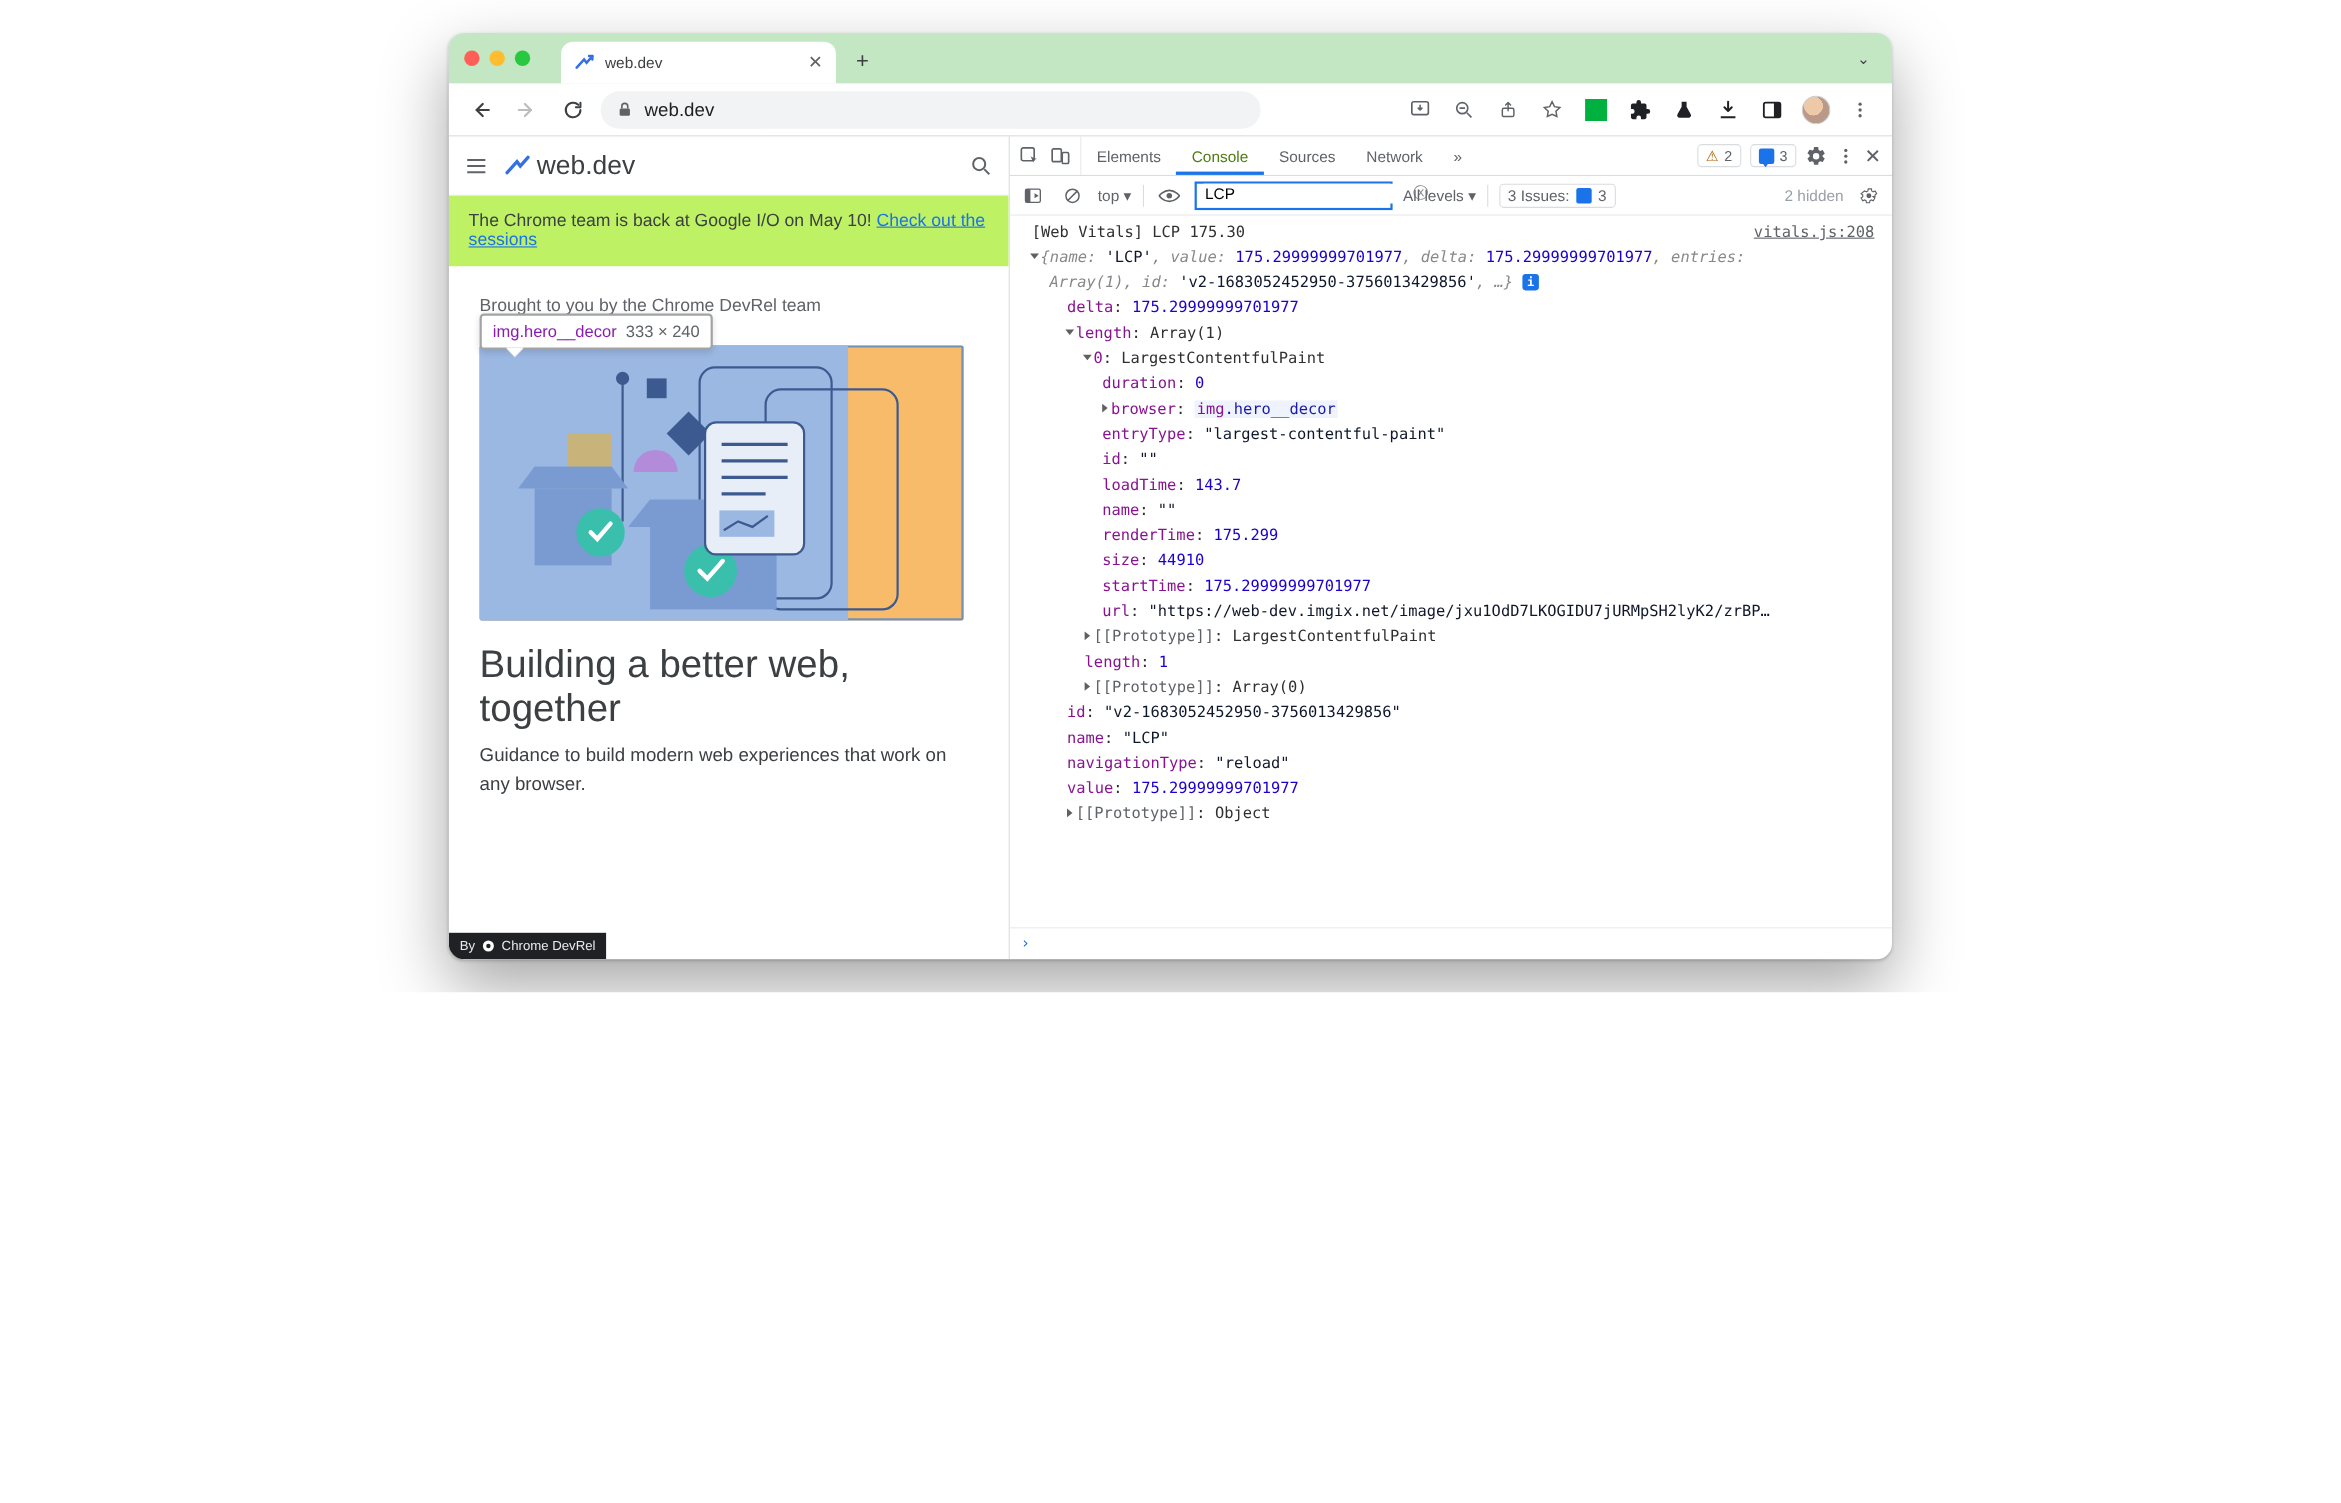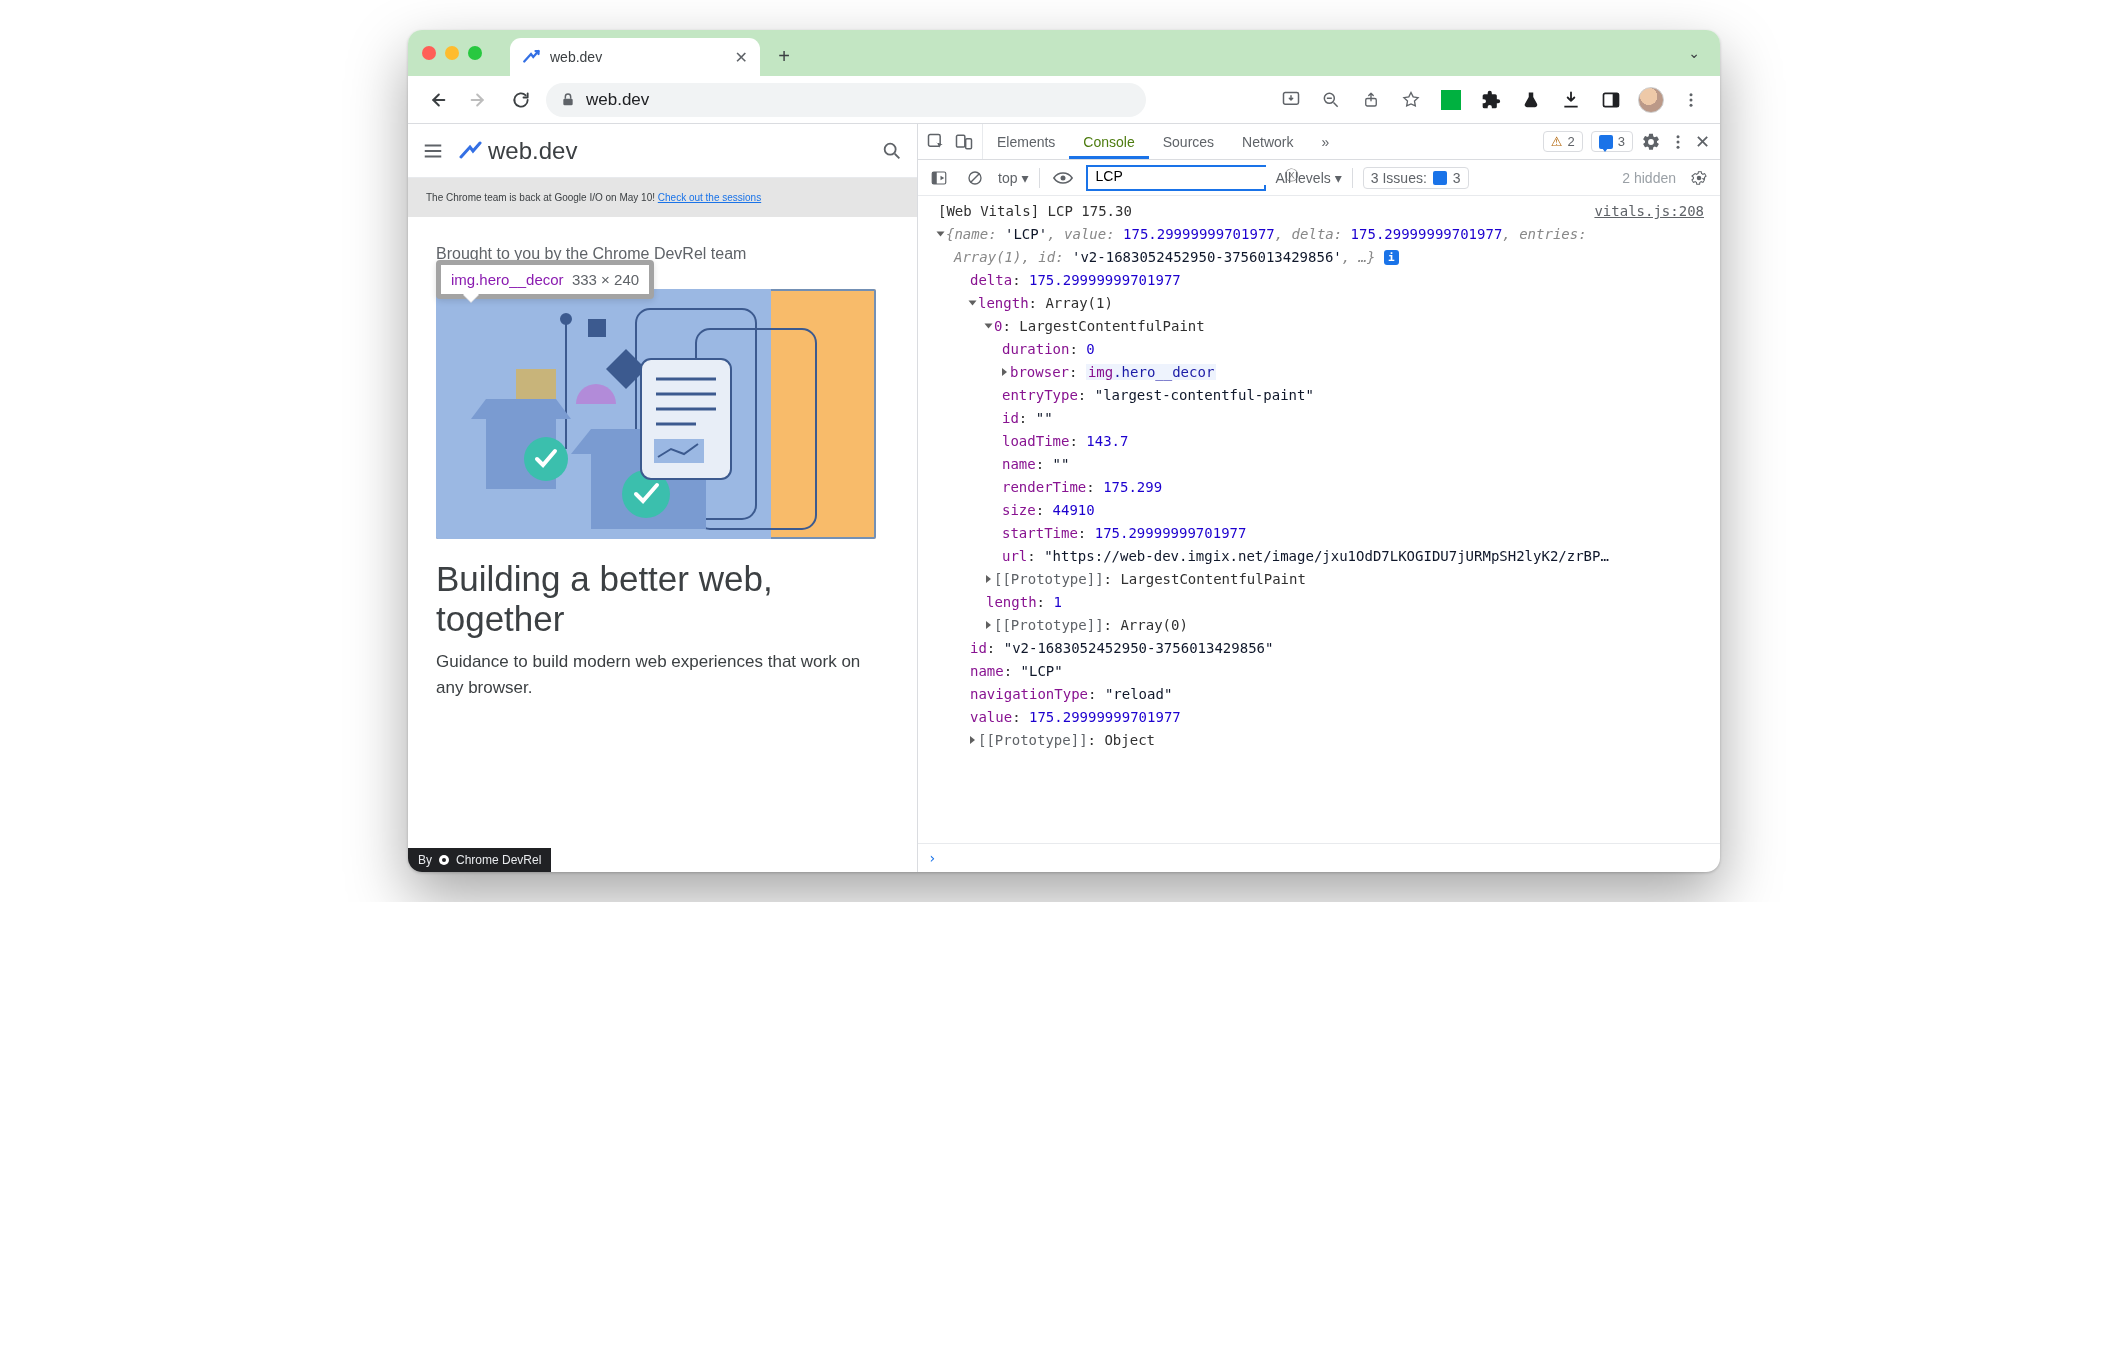--- a/index.html
+++ b/index.html
@@ -53,28 +53,28 @@
   .content { flex:1; display:flex; min-height:0; }
   .page { width: 510px; border-right:1px solid #dadce0; display:flex; flex-direction:column; overflow:hidden; position:relative; }
   .devtools { flex:1; display:flex; flex-direction:column; font-family: "SF Mono", Menlo, Consolas, monospace; font-size:14px; color:#202124; min-width:0; }
 
   
   .page-top { height:54px; display:flex; align-items:center; padding: 0 14px; gap:14px; border-bottom:1px solid #e8eaed; }
   .hamb { cursor:pointer; }
   .wdlogo { font-family: "Google Sans", -apple-system, Arial; font-size:24px; color:#3c4043; display:flex; align-items:center; gap:6px; }
   .page-top .sp { flex:1; }
 
-  .banner { background:#e5e5e5; padding:14px 18px; font-size:10px; color:#3c4043; }
+  .banner { background:#bef264; padding:14px 18px; font-size:16px; color:#3c4043; }
   .banner a { color:#1a73e8; text-decoration:underline; }
 
   .subtitle { padding: 28px 20px 0 28px; color:#5f6368; font-size:16px; }
 
   .hero-wrap { position:relative; padding: 6px 20px 0 28px; }
   .tooltip {
-    position:absolute; top:-3px; left:28px; background:#fff; border:5px solid #a3a3a3;
+    position:absolute; top:-3px; left:28px; background:#fff; border:2px solid #a3a3a3;
     border-radius:4px; padding:6px 10px; font-size:15px; color:#5f6368; z-index:5;
     box-shadow: 0 2px 6px rgba(0,0,0,.12);
   }
   .tooltip .sel { color:#8a1bb0; font-weight:500; }
   .tooltip::after {
     content:""; position:absolute; left:22px; bottom:-8px; width:0; height:0;
     border-left:8px solid transparent; border-right:8px solid transparent; border-top:8px solid #fff;
     filter: drop-shadow(0 1px 0 #dadce0);
   }
 

